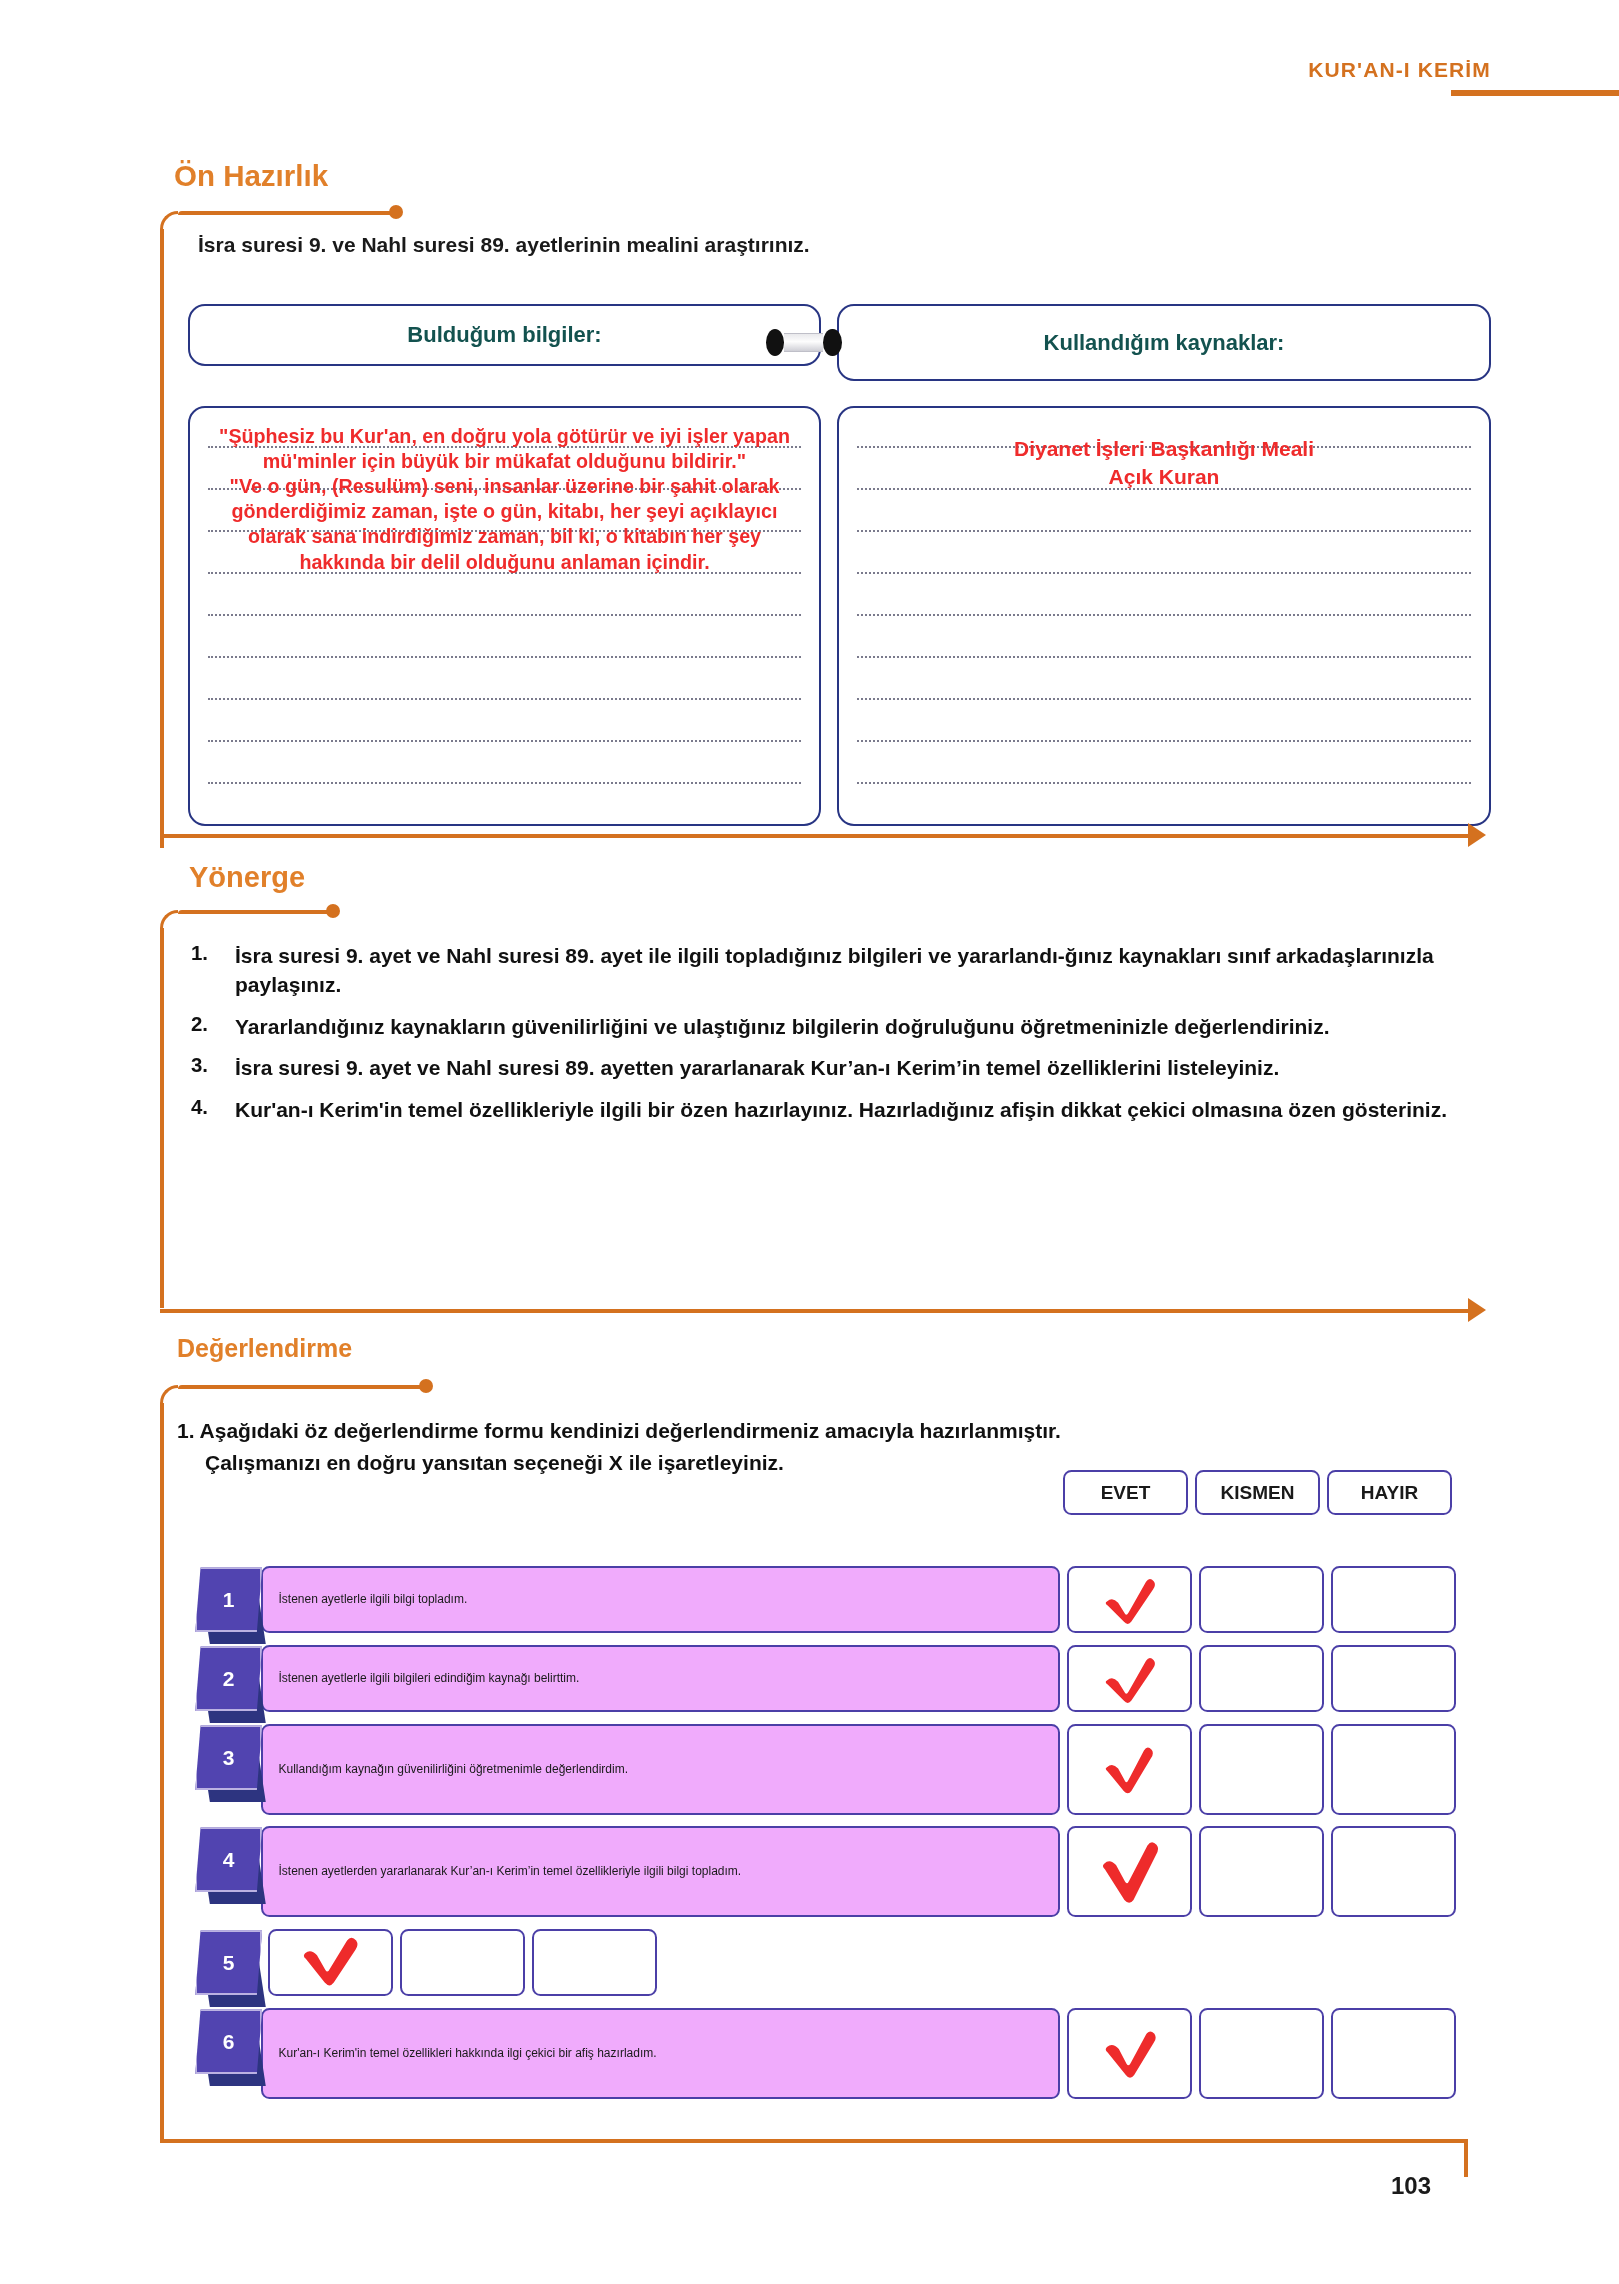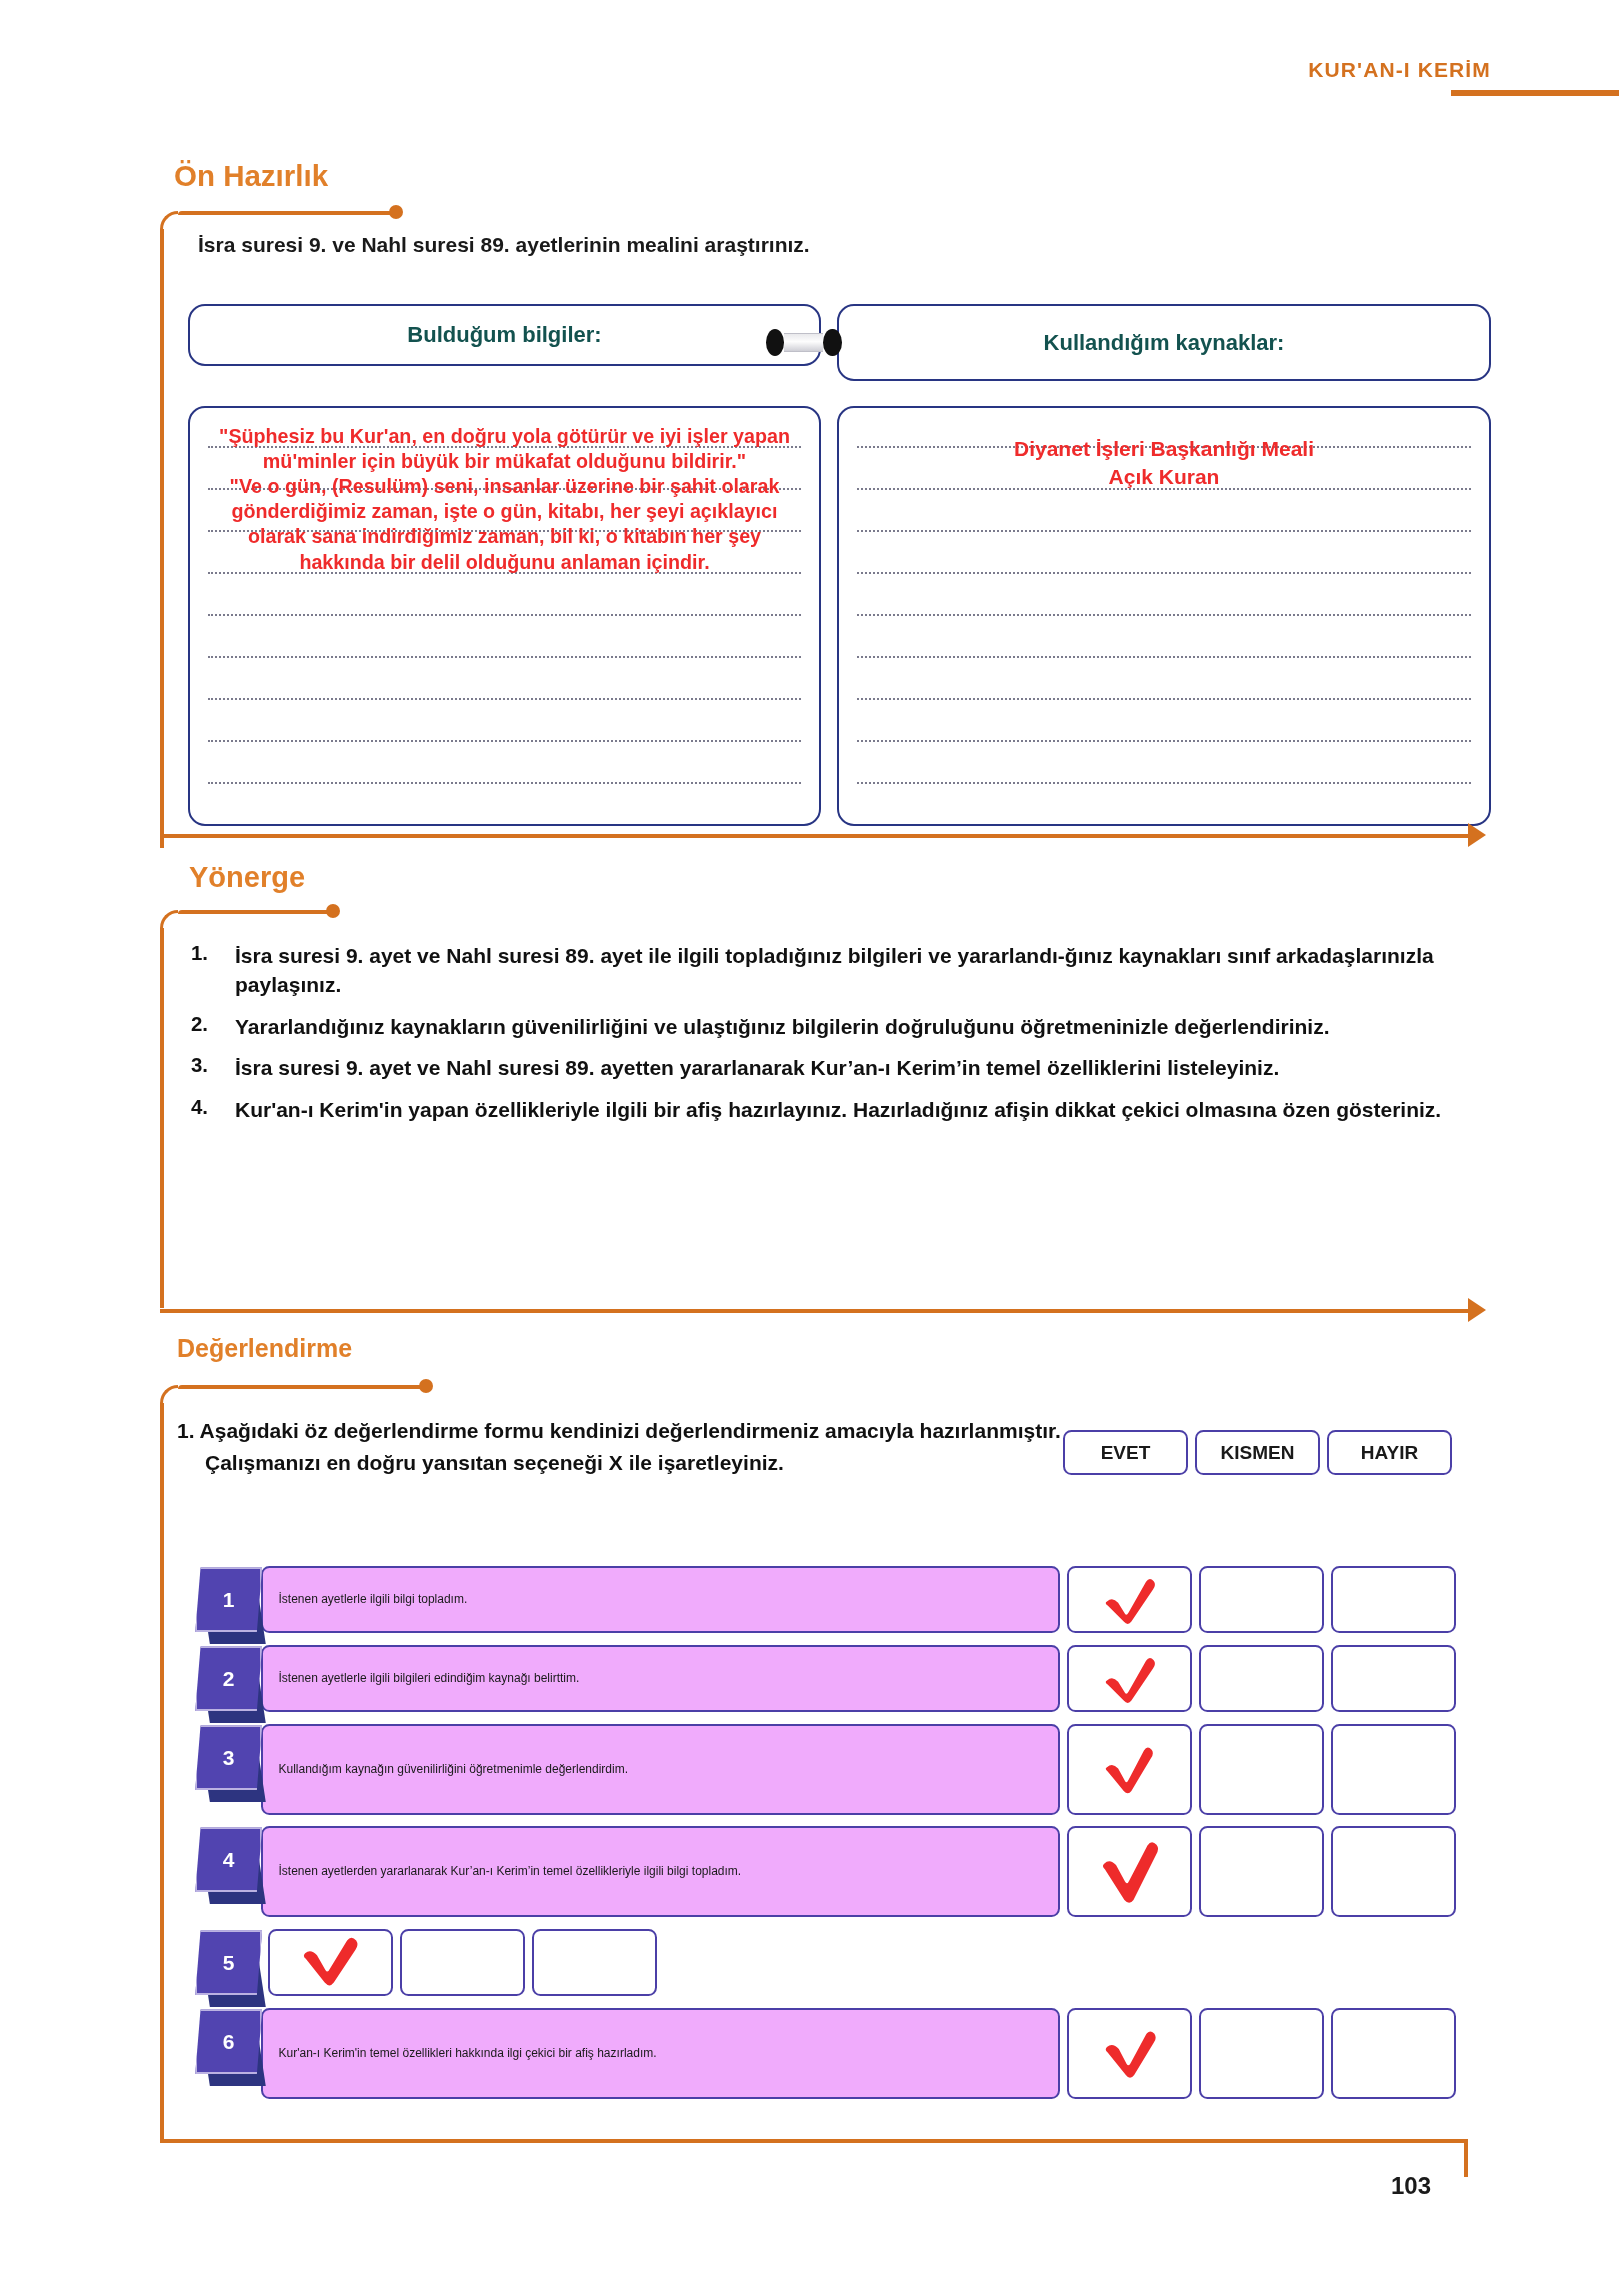--- a/index.html
+++ b/index.html
@@ -228,40 +228,40 @@
     <div class="yitem">
       <div class="ynum">2.</div>
       <div class="ytext">Yararlandığınız kaynakların güvenilirliğini ve ulaştığınız bilgilerin doğruluğunu öğretmeninizle değerlendiriniz.</div>
     </div>
     <div class="yitem">
       <div class="ynum">3.</div>
       <div class="ytext">İsra suresi 9. ayet ve Nahl suresi 89. ayetten yararlanarak Kur’an-ı Kerim’in temel özelliklerini listeleyiniz.</div>
     </div>
     <div class="yitem">
       <div class="ynum">4.</div>
-      <div class="ytext">Kur'an-ı Kerim'in yapan özellikleriyle ilgili bir afiş hazırlayınız. Hazırladığınız afişin dikkat çekici  olmasına özen gösteriniz.</div>
+      <div class="ytext">Kur'an-ı Kerim'in temel özellikleriyle ilgili bir özen hazırlayınız. Hazırladığınız afişin dikkat çekici  olmasına özen gösteriniz.</div>
     </div>
   </div>
 
   <div class="arrow-line" style="left:160px; top:1309px; width:1308px;"></div>
   <div class="arrow-head" style="left:1468px; top:1298px;"></div>
 
   <div class="sec-title" style="left:177px; top:1334px; font-size:25px;">Değerlendirme</div>
 
   <div class="brk" style="left:160px; top:1385px;">
     <div class="corner" style="left:0; top:0;"></div>
     <div class="vline" style="left:0; top:18.3px; height:738px;"></div>
     <div class="hline" style="left:18.3px; top:0; width:247px;"></div>
     <div class="dot" style="left:259px; top:-5.6px;"></div>
   </div>
 
   <div class="dtext" style="left:177px; top:1416px; width:1279px;">1. Aşağıdaki öz değerlendirme formu kendinizi değerlendirmeniz amacıyla hazırlanmıştır.</div>
   <div class="dtext" style="left:205px; top:1448px; width:1251px;">Çalışmanızı en doğru yansıtan seçeneği X ile işaretleyiniz.</div>
 
-  <div class="thead" style="left:1063px; top:1430px;text-align:right;">
+  <div class="thead" style="left:1063px; top:1470px;text-align:right;">
     <div class="th" style="width:125px;">EVET</div>
     <div class="th" style="width:125px;">KISMEN</div>
     <div class="th" style="width:125px;">HAYIR</div>
   </div>
 
   <div class="trow" style="left:191px; top:1566px;">
     <div class="badge-wrap">
       <div class="badge-shadow"></div>
       <div class="badge">1</div>
     </div>

